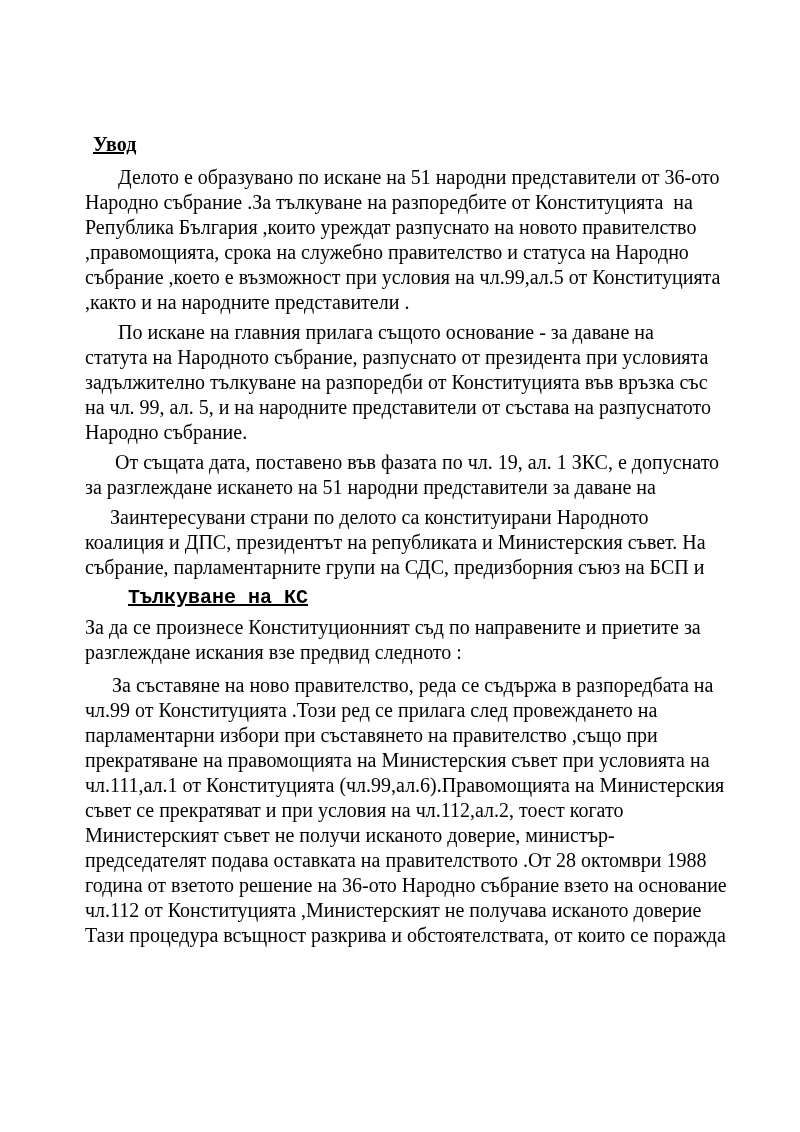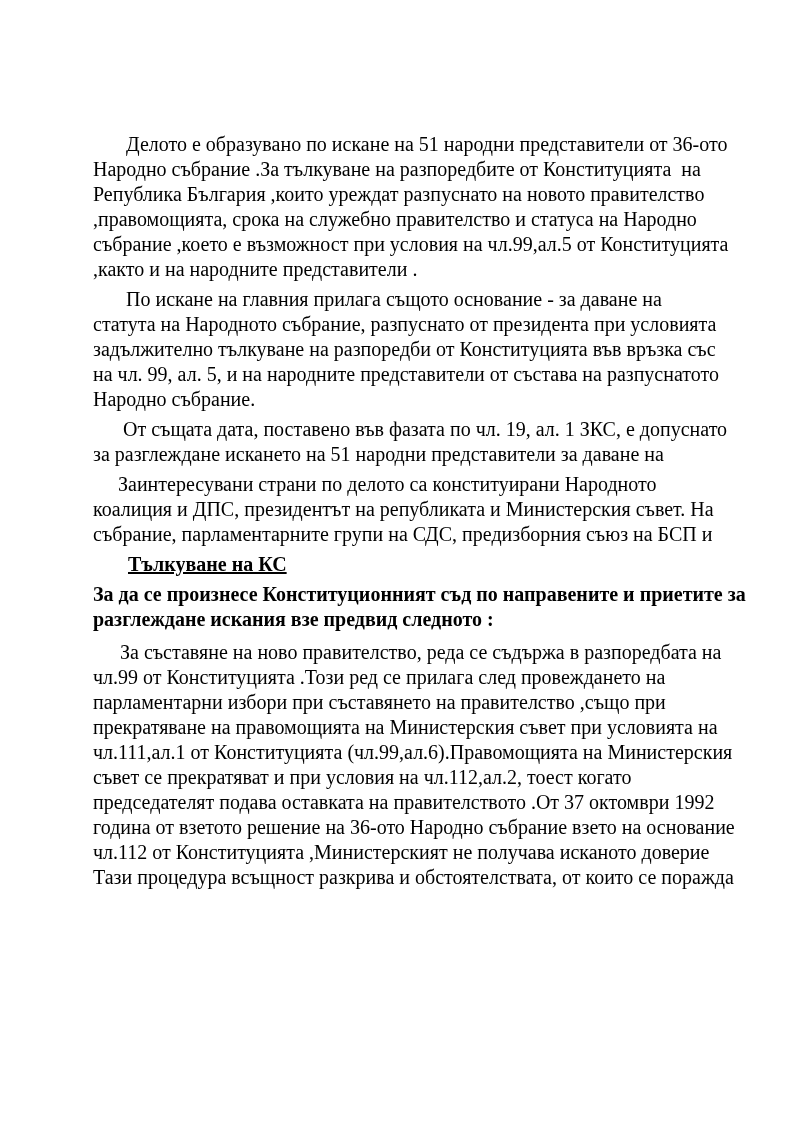--- a/index.html
+++ b/index.html
@@ -17,54 +17,54 @@
   .page {
     box-sizing: border-box;
     width: 800px;
     height: 1132px;
     padding: 132px 60px 0 85px;
     overflow: hidden;
   }
   .line {
     white-space: pre;
     line-height: 25px;
-    margin-left: 8px;
   }
   .para {
     margin: 0 0 5px 0;
   }
   .para .line:first-child {
     padding-left: var(--ind, 0px);
   }
   .para.mb8 {
     margin-bottom: 8px;
-    font-weight: bold;
   }
   .heading {
     font-weight: bold;
     line-height: 25px;
     white-space: pre;
   }
   .heading .hl {
     text-decoration: underline;
   }
   .h1 {
     padding-left: 8px;
     margin: 0 0 8px 0;
   }
   .h2 {
     padding-left: 43px;
     margin: 0 0 5px 0;
+    font-family: Liberation Mono, monospace;
   }
 </style>
 </head>
 <body>
 
 <div class="page">
 
+  <div class="heading h1"><span class="hl">Увод</span></div>
 
   <div class="para" style="--ind:33px">
       <div class="line">Делото е образувано по искане на 51 народни представители от 36-ото</div>
       <div class="line">Народно събрание .За тълкуване на разпоредбите от Конституцията  на</div>
       <div class="line">Република България ,които уреждат разпуснато на новото правителство</div>
       <div class="line">,правомощията, срока на служебно правителство и статуса на Народно</div>
       <div class="line">събрание ,което е възможност при условия на чл.99,ал.5 от Конституцията</div>
       <div class="line">,както и на народните представители .</div>
     </div>
 
@@ -94,19 +94,20 @@
       <div class="line">разглеждане искания взе предвид следното :</div>
     </div>
 
   <div class="para" style="--ind:27px">
       <div class="line">За съставяне на ново правителство, реда се съдържа в разпоредбата на</div>
       <div class="line">чл.99 от Конституцията .Този ред се прилага след провеждането на</div>
       <div class="line">парламентарни избори при съставянето на правителство ,също при</div>
       <div class="line">прекратяване на правомощията на Министерския съвет при условията на</div>
       <div class="line">чл.111,ал.1 от Конституцията (чл.99,ал.6).Правомощията на Министерския</div>
       <div class="line">съвет се прекратяват и при условия на чл.112,ал.2, тоест когато</div>
-      <div class="line">председателят подава оставката на правителството .От 37 октомври 1992</div>
+      <div class="line">Министерският съвет не получи исканото доверие, министър-</div>
+      <div class="line">председателят подава оставката на правителството .От 28 октомври 1988</div>
       <div class="line">година от взетото решение на 36-ото Народно събрание взето на основание</div>
       <div class="line">чл.112 от Конституцията ,Министерският не получава исканото доверие</div>
       <div class="line">Тази процедура всъщност разкрива и обстоятелствата, от които се поражда</div>
     </div>
 
 </div>
 
 </body></html>

